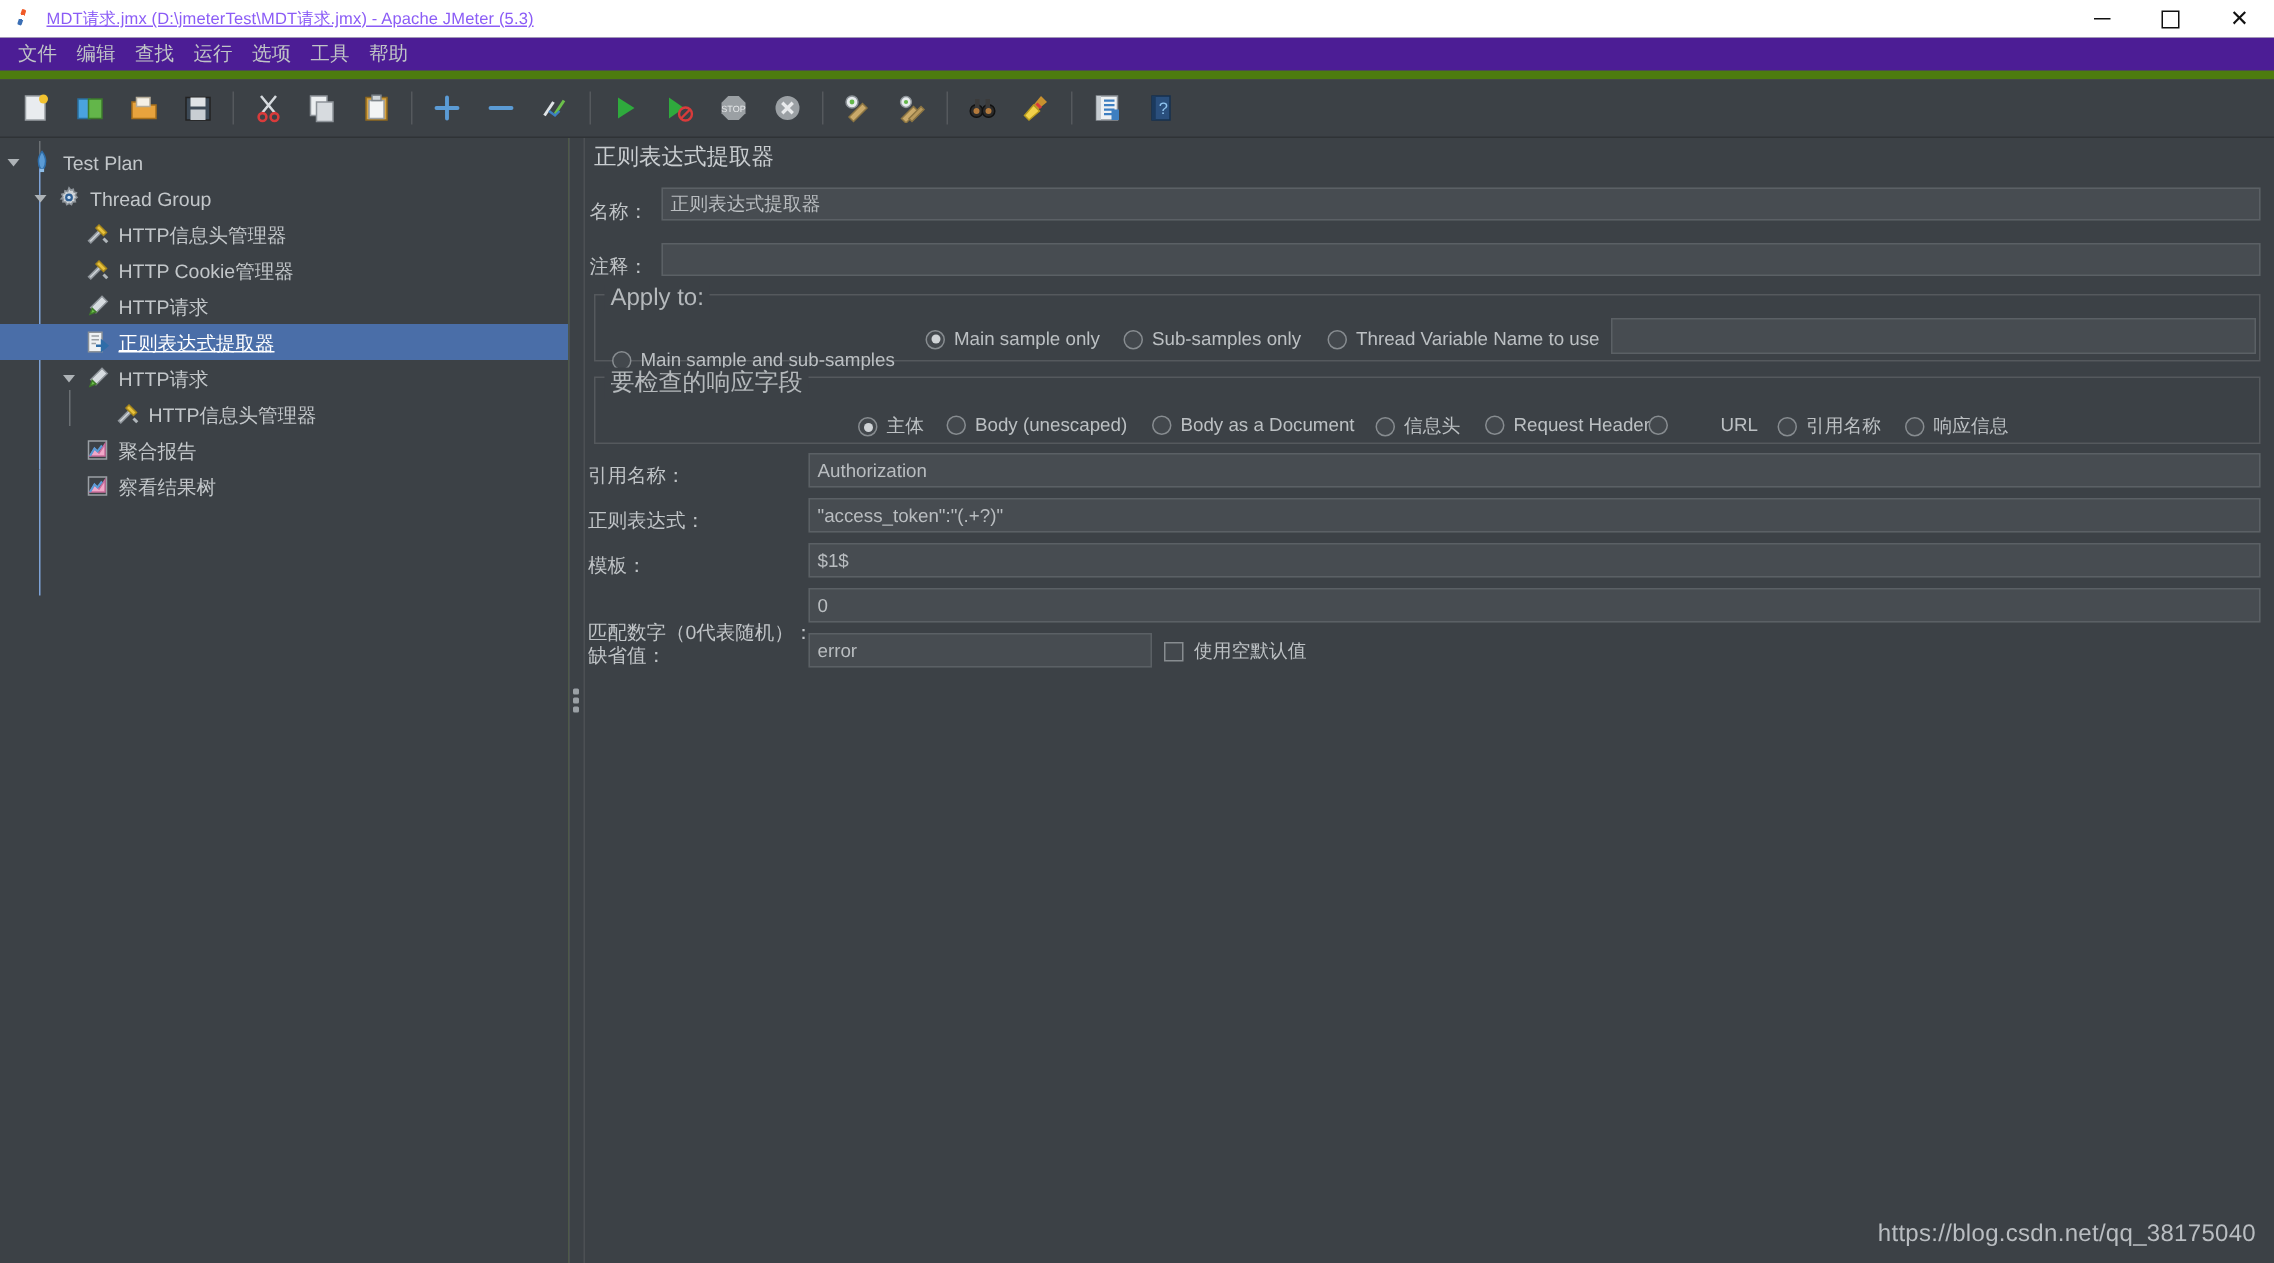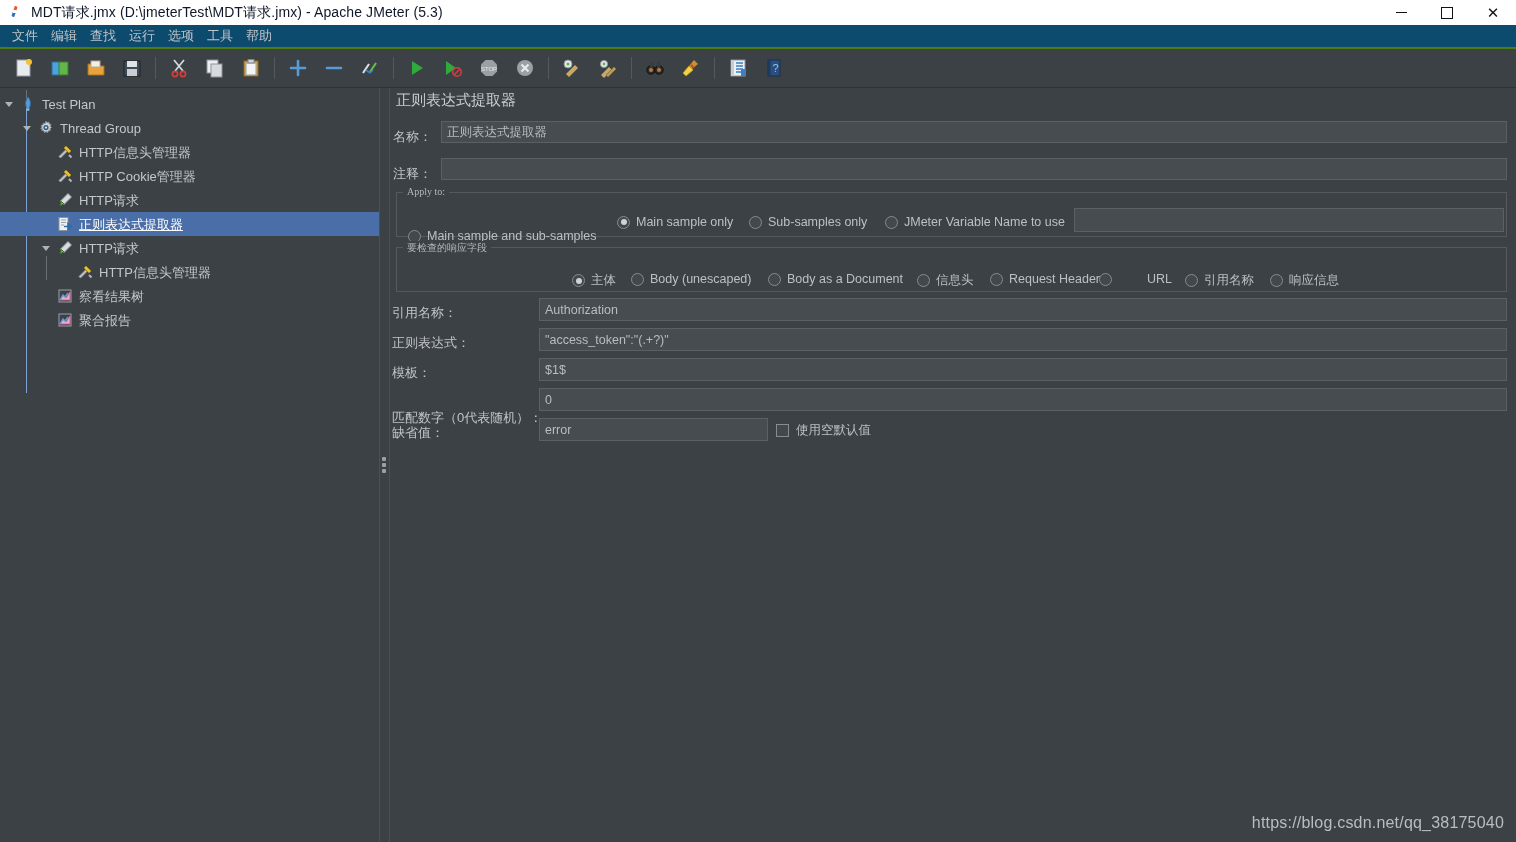--- a/index.html
+++ b/index.html
@@ -28,39 +28,39 @@
     position: relative;
   }
   .titlebar-icon .pen {
     position: absolute; left: 5px; top: 1px;
     width: 3px; height: 11px;
     background: linear-gradient(to bottom, #f05a28 0%, #f05a28 35%, #ffffff 36%, #ffffff 62%, #3b6fb5 63%, #3b6fb5 100%);
     transform: rotate(18deg);
     border-radius: 1px;
   }
   .titlebar-text {
-    font-size: 14px; color: #0f172a; letter-spacing: 0.1px;
+    font-size: 11px; color: #8b5cf6; letter-spacing: 0.1px; text-decoration: underline;
   }
   .winbtns { position: absolute; right: 0; top: 0; height: 25px; display: flex; }
   .winbtn {
     width: 46px; height: 25px;
     display: flex; align-items: center; justify-content: center;
     color: #111; font-size: 13px; line-height: 1;
   }
   .winbtn .gmin { display:block; width:11px; height:1px; background:#111; }
   .winbtn .gmax { display:block; width:10px; height:10px; border:1px solid #111; }
   .winbtn .gcls { font-size: 15px; font-weight: 300; color:#111; }
 
   
   .menubar {
     height: 22px; min-height: 22px;
-    background: #0c4a6e;
+    background: #4c1d95;
     display: flex; align-items: center;
     padding-left: 6px;
-    border-bottom: 2px solid #4d7c0f;
+    border-bottom: 6px solid #4d7c0f;
   }
   .menu-item {
     color: #bfc3c6; font-size: 13px;
     padding: 2px 6px; margin-right: 1px;
     white-space: nowrap;
   }
 
   
   .toolbar {
     height: 38px; min-height: 38px;
@@ -159,23 +159,22 @@
   }
   .group-box {
     position: absolute;
     border: 1px solid #55595d;
     box-sizing: border-box;
   }
   .group-title {
     position: absolute;
     background: #3c4146;
     padding: 0 4px;
-    font-size: 10px; color: #b5b9bc;
+    font-size: 16px; color: #b5b9bc;
     white-space: nowrap;
-    font-family: Liberation Serif, serif;
   }
   .radio-wrap {
     position: absolute; display: flex; align-items: center;
     font-size: 12.5px; color: #bcc0c3; white-space: nowrap;
   }
   .radio {
     width: 13px; height: 13px; border-radius: 50%;
     border: 1px solid #878c90;
     background: #43484d;
     margin-right: 6px; flex: none;
@@ -493,32 +492,32 @@
       </div>
 
       <div class="tree-row" style="padding-left:55px;">
         <div class="tree-icon">
           <svg width="16" height="16" viewBox="0 0 16 16">
             <rect x="2" y="2" width="12" height="12" fill="none" stroke="#9aa0a5"></rect>
             <path d="M3 12l3-5 3 3 4-6v8z" fill="#f0a8c8" stroke="#c96d9c"></path>
             <path d="M3 12l3-5 2 2 3-4" fill="none" stroke="#5b9bd5" stroke-width="1.4"></path>
           </svg>
         </div>
-        <span class="tree-label">察看结果树</span>
+        <span class="tree-label">聚合报告</span>
       </div>
 
       <div class="tree-row" style="padding-left:55px;">
         <div class="tree-icon">
           <svg width="16" height="16" viewBox="0 0 16 16">
             <rect x="2" y="2" width="12" height="12" fill="none" stroke="#9aa0a5"></rect>
             <path d="M3 12l3-5 3 3 4-6v8z" fill="#f0a8c8" stroke="#c96d9c"></path>
             <path d="M3 12l3-5 2 2 3-4" fill="none" stroke="#5b9bd5" stroke-width="1.4"></path>
           </svg>
         </div>
-        <span class="tree-label">聚合报告</span>
+        <span class="tree-label">察看结果树</span>
       </div>
     </div>
 
     <div class="splitter">
       <div class="grip">
         <i></i>
           <i></i>
           <i></i>
       </div>
     </div>
@@ -543,21 +542,21 @@
       <div class="radio-wrap" style="left:227px; top:127px;">
         <span class="radio checked"></span>
         <span>Main sample only</span>
       </div>
       <div class="radio-wrap" style="left:359px; top:127px;">
         <span class="radio"></span>
         <span>Sub-samples only</span>
       </div>
       <div class="radio-wrap" style="left:495px; top:127px;">
         <span class="radio"></span>
-        <span>JMeter Variable Name to use</span>
+        <span>Thread Variable Name to use</span>
       </div>
       <div class="txtfield" style="left:684px; top:120px; width:430px; height:24px;"></div>
 
       <div class="group-box" style="left:6px; top:159px; width:1111px; height:45px;"></div>
       <div class="group-title" style="left:13px; top:153px;">要检查的响应字段</div>
 
       <div class="radio-wrap" style="left:182px; top:184px;">
         <span class="radio checked"></span>
         <span>主体</span>
       </div>

